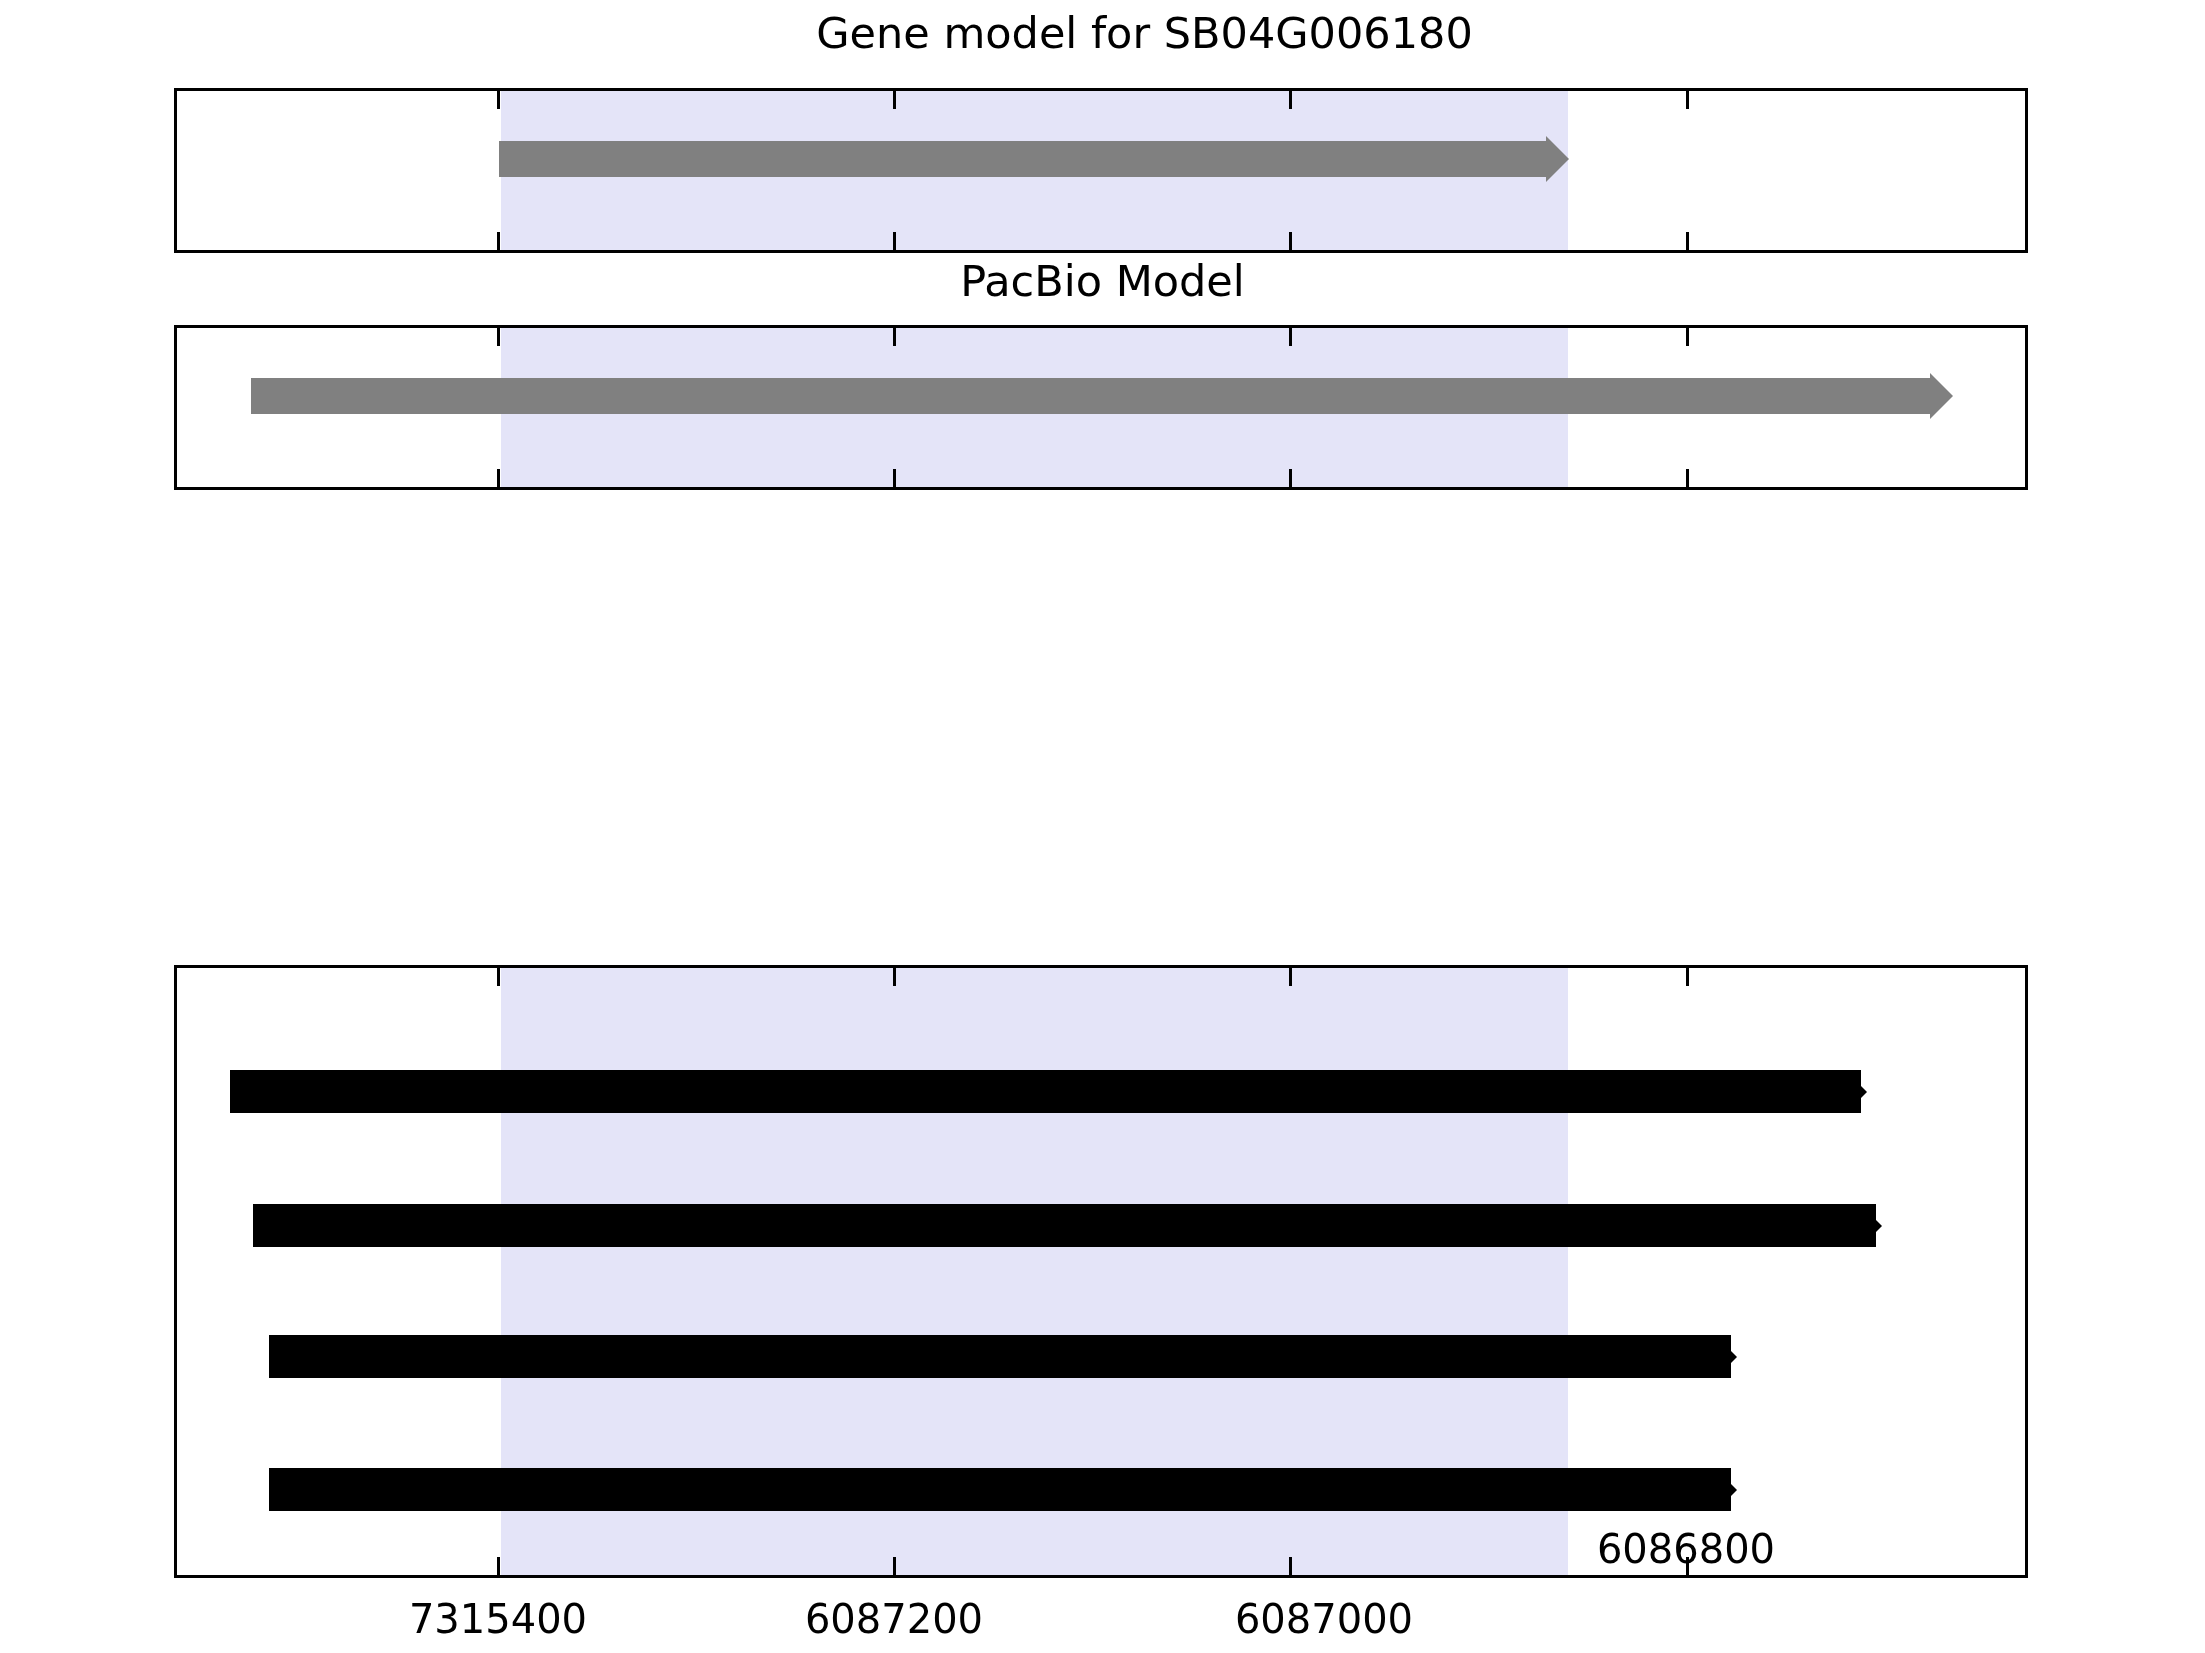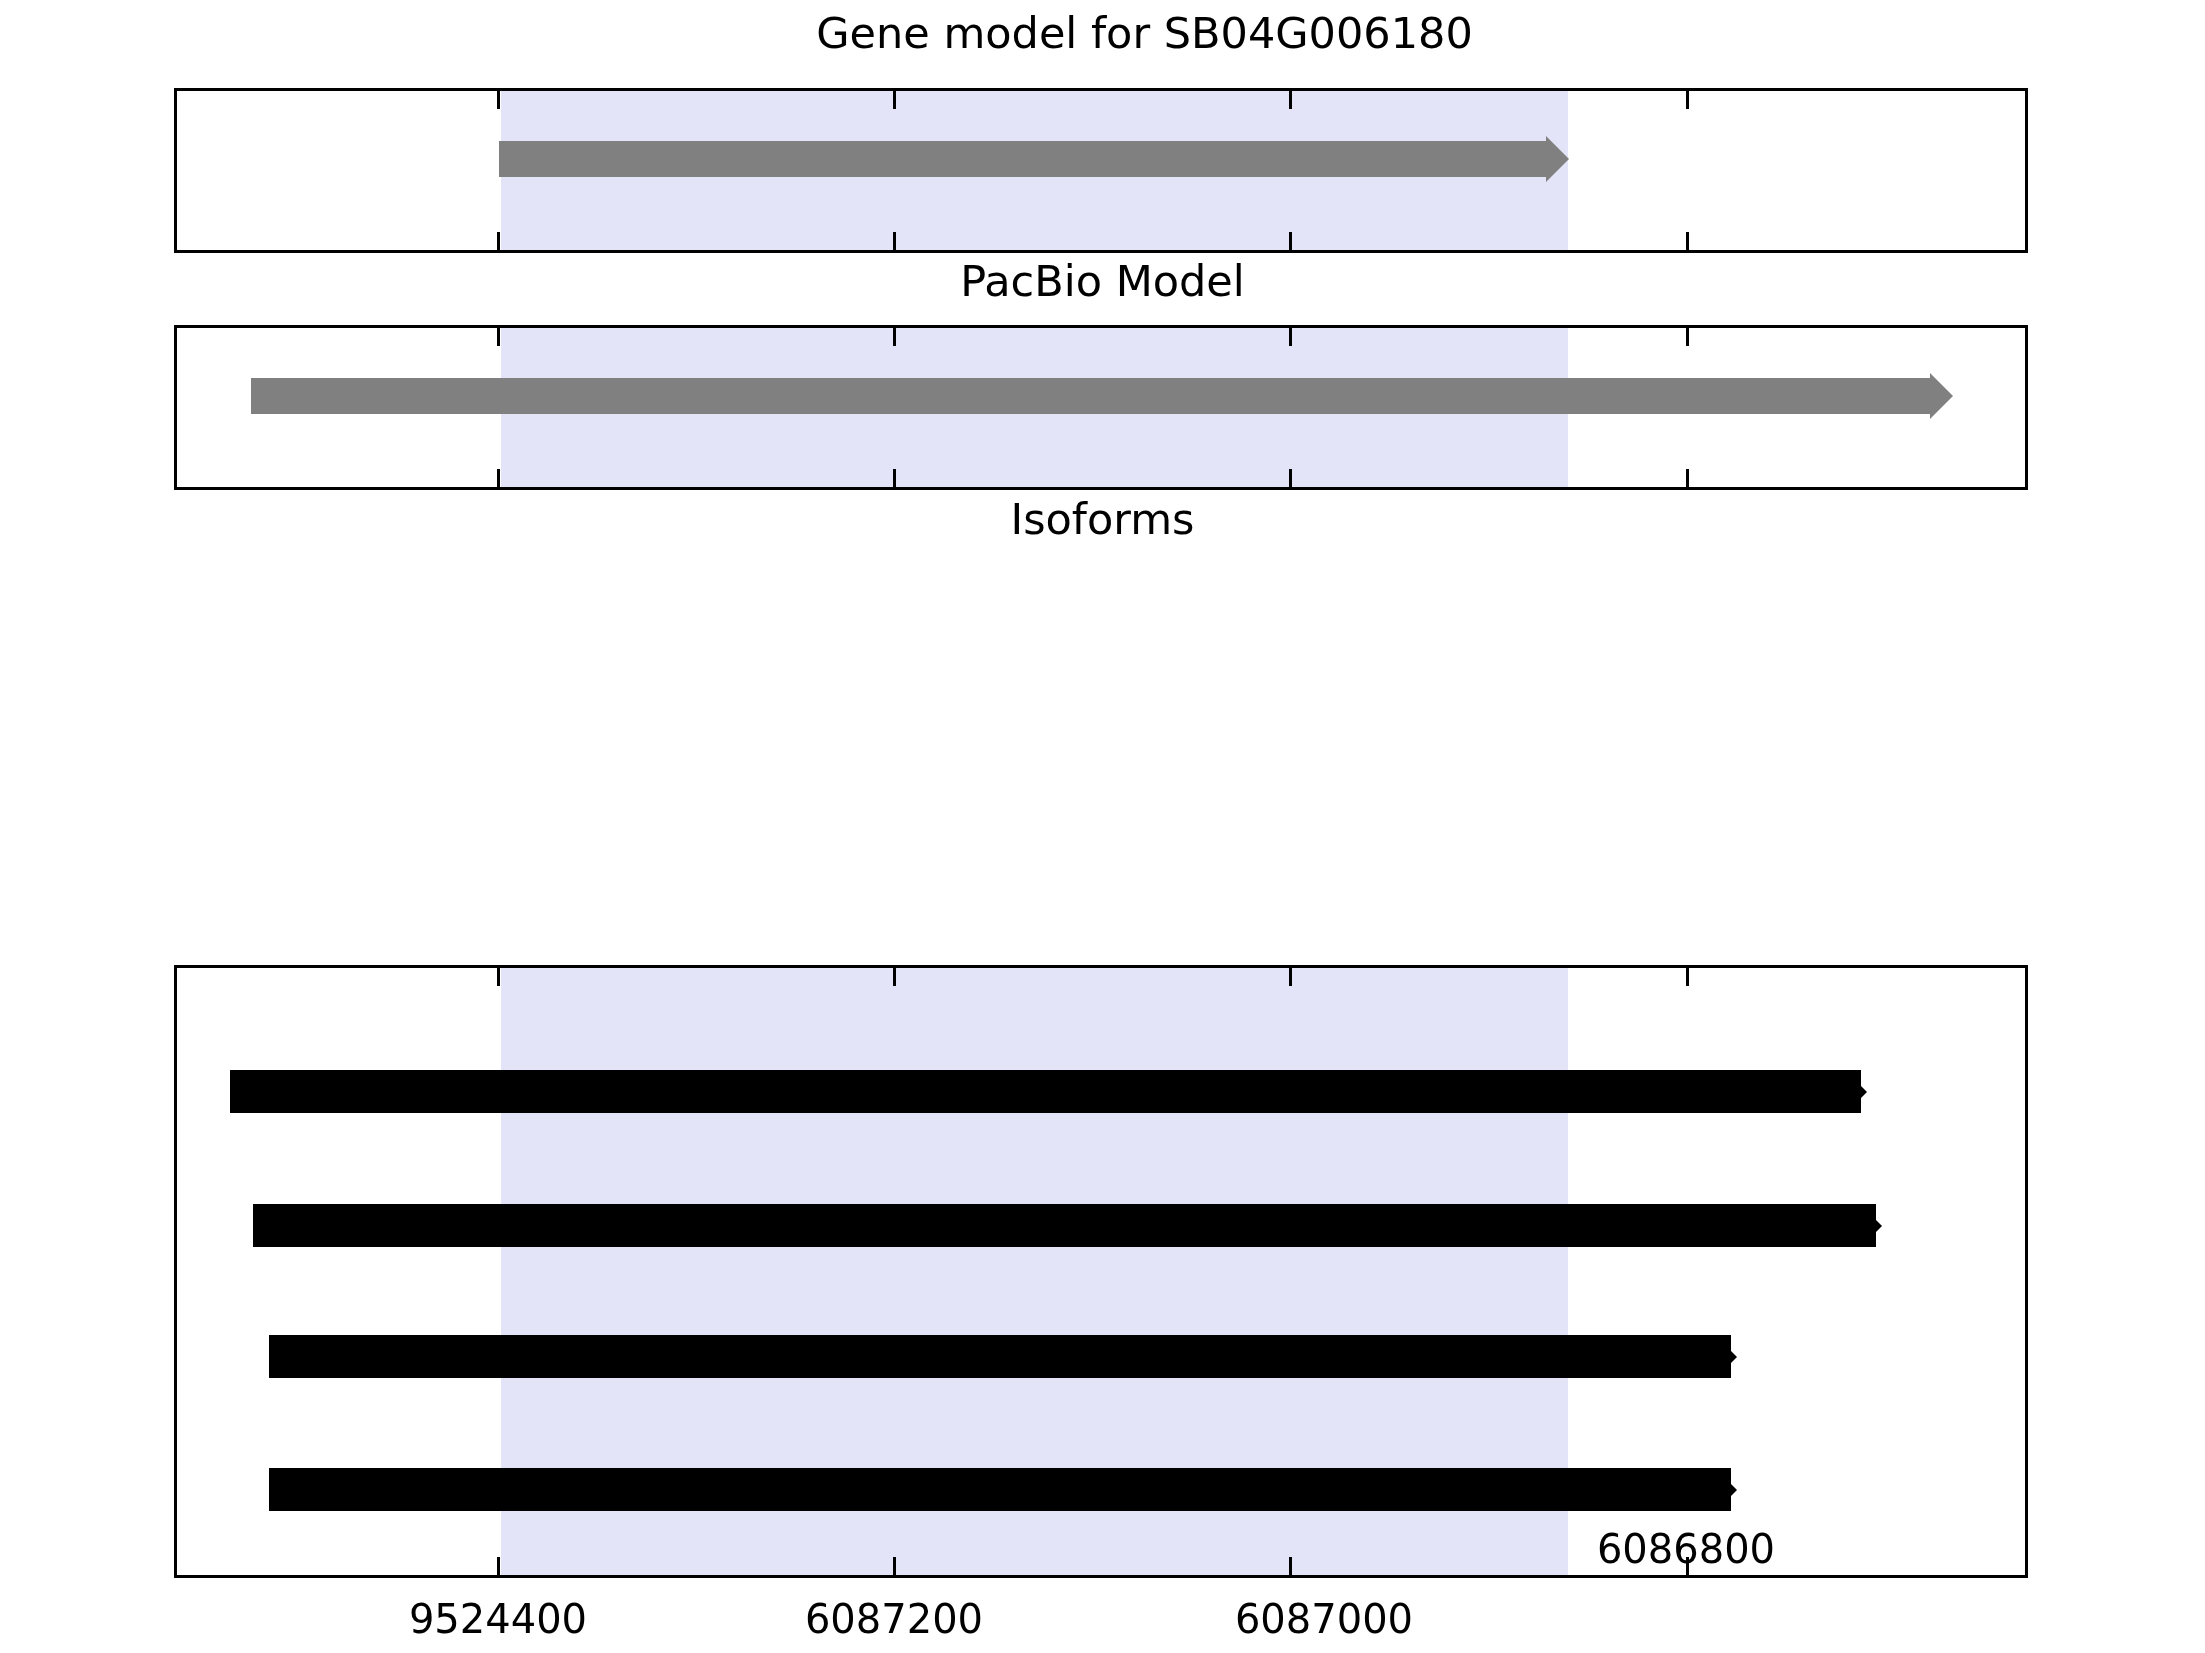--- a/index.html
+++ b/index.html
@@ -155,21 +155,20 @@
       <div class="tick-bottom" style="left:320px;"></div>
       <div class="tick-bottom" style="left:716px;"></div>
       <div class="tick-bottom" style="left:1112px;"></div>
       <div class="tick-bottom" style="left:1509px;"></div>
     </div>
     <div class="feature-arrow" style="left:74px; top:50px; width:1679px; height:36px;">
       <span class="arrow-head"></span>
     </div>
   </div>
 
-  <div class="panel-title" style="top:498px;">Isoforms</div>
 
 
 
   <div class="panel" style="left:174px; top:965px; width:1854px; height:613px;">
     <div class="panel-inner">
       <div class="highlight" style="left:324px; width:1067px; background:#e4e4f8;"></div>
       <div class="tick-top" style="left:320px;"></div>
       <div class="tick-top" style="left:716px;"></div>
       <div class="tick-top" style="left:1112px;"></div>
       <div class="tick-top" style="left:1509px;"></div>
@@ -186,19 +185,19 @@
       </div>
       <div class="read-bar" style="left:92px; top:367px; width:1462px; height:43px;">
         <span class="read-head"></span>
       </div>
       <div class="read-bar" style="left:92px; top:500px; width:1462px; height:43px;">
         <span class="read-head"></span>
       </div>
     </div>
   </div>
 
-  <div class="xtick-label" style="left:498px; top:1599px;">9524400</div>
+  <div class="xtick-label" style="left:498px; top:1599px;">7315400</div>
   <div class="xtick-label" style="left:894px; top:1599px;">6087200</div>
   <div class="xtick-label" style="left:1290px; top:1599px;margin-left:34px;">6087000</div>
   <div class="xtick-label" style="left:1686px; top:1529px;">6086800</div>
 
 </div>
 
 
 </body></html>

